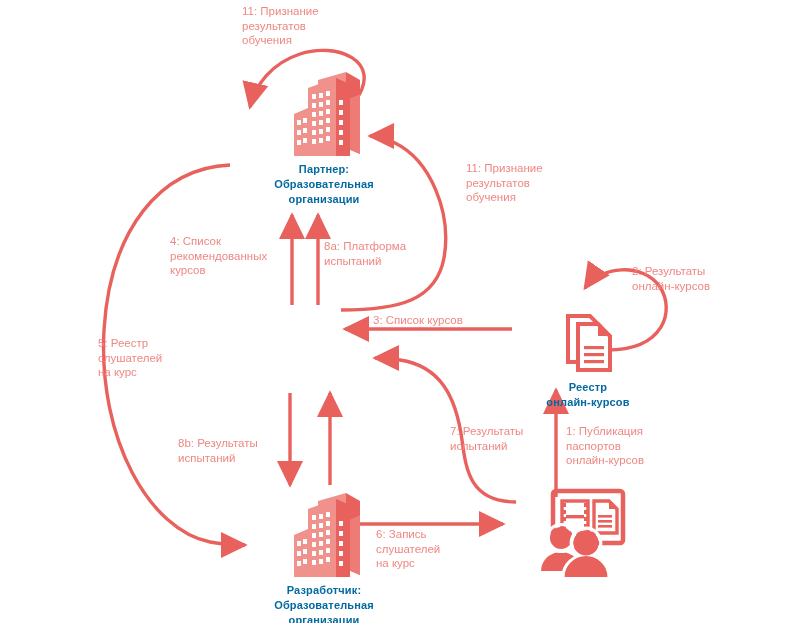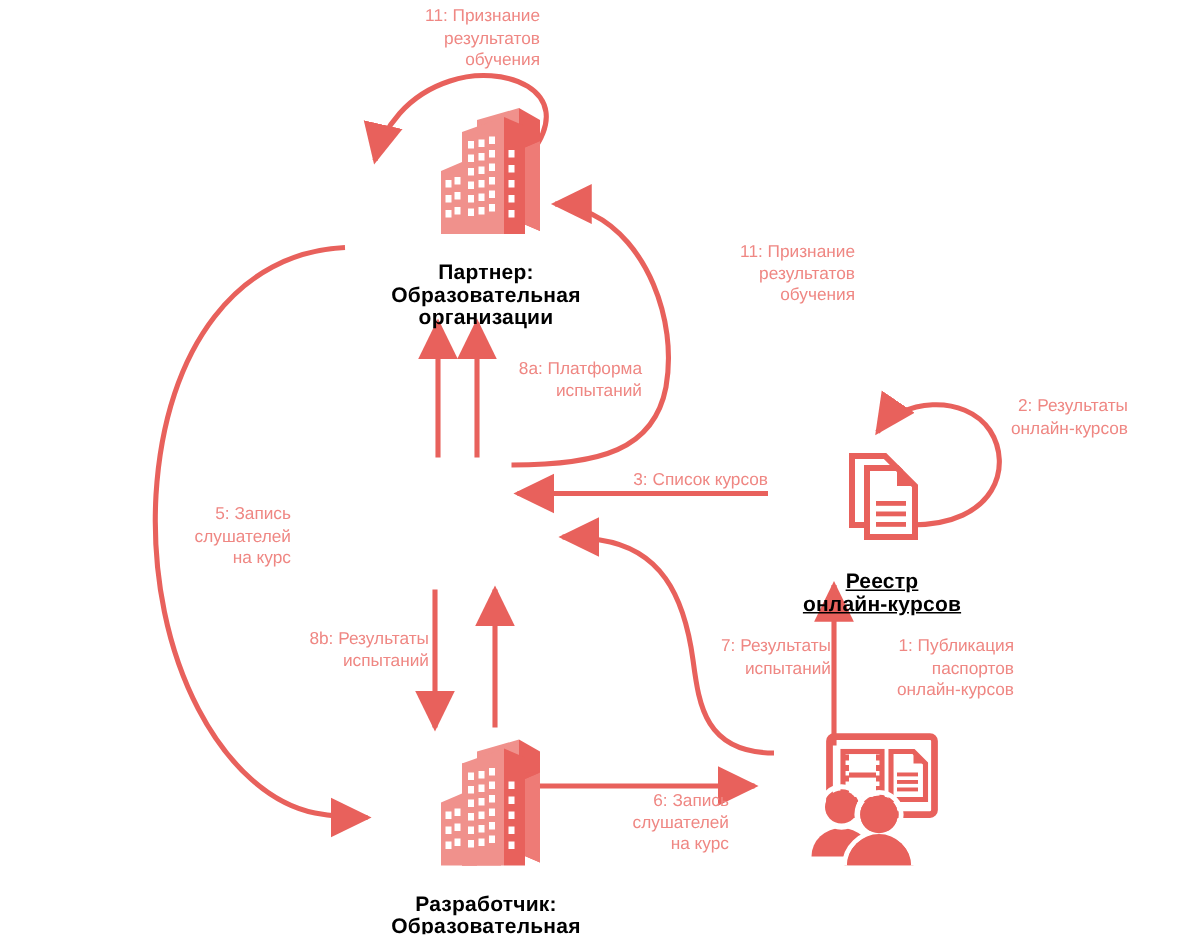--- a/index.html
+++ b/index.html
@@ -13,33 +13,33 @@
     height:623px;
     background:#ffffff;
     overflow:hidden;
   }
   #wires{position:absolute;left:0;top:0;width:796px;height:623px;}
 
   .node{position:absolute;text-align:center;}
   .node-icon{display:block;margin:0 auto;}
   .node-label{
     font-weight:bold;
-    font-size:14px;
+    font-size:11px;
     line-height:15px;
-    color:#000000;
+    color:#0369a1;
     letter-spacing:.15px;
     white-space:pre-line;
-    margin-top:12px;
+    margin-top:0;
   }
   .edge-label{
     position:absolute;
     font-size:11.5px;
     line-height:14.5px;
     color:#EF8783;
-    text-align:right;
+    text-align:left;
     white-space:pre-line;
   }
 </style>
 </head>
 <body>
 
 <div id="stage">
 
   <svg id="wires" viewBox="0 0 796 623">
     <defs>
@@ -124,21 +124,21 @@
         <rect x="21" y="74" width="4" height="5"></rect>
           <rect x="27" y="72" width="4" height="5"></rect>
       </g>
     </svg>
     <div class="node-label">Партнер:
 Образовательная
 организации</div>
   </div>
 
 
-  <div class="node" style="left:508px;top:298px;width:160px;text-decoration:underline;">
+  <div class="node" style="left:508px;top:310px;width:160px;">
     <svg class="node-icon" width="80" height="70" viewBox="0 0 80 70">
 
       <path d="M20,6 h22 l10,10 v36 h-32 z" fill="none" stroke="#E8615C" stroke-width="4"></path>
 
       <path d="M30,14 h20 l12,12 v34 h-32 z" fill="#ffffff" stroke="#E8615C" stroke-width="4"></path>
 
       <polygon points="50,14 62,26 50,26" fill="#E8615C"></polygon>
 
       <rect x="36" y="36" width="20" height="3.2" fill="#E8615C"></rect>
       <rect x="36" y="43" width="20" height="3.2" fill="#E8615C"></rect>
@@ -237,34 +237,37 @@
   </div>
 
   <div class="edge-label" style="left:242px;top:4px;width:118px;">11: Признание
 результатов
 обучения</div>
 
   <div class="edge-label" style="left:466px;top:161px;width:104px;">11: Признание
 результатов
 обучения</div>
 
+  <div class="edge-label" style="left:170px;top:234px;width:120px;">4: Список
+рекомендованных
+курсов</div>
 
   <div class="edge-label" style="left:324px;top:239px;width:104px;">8a: Платформа
 испытаний</div>
 
   <div class="edge-label" style="left:632px;top:264px;width:120px;">2: Результаты
 онлайн-курсов</div>
 
-  <div class="edge-label" style="left:392px;top:313px;width:120px;">3: Список курсов</div>
-
-  <div class="edge-label" style="left:98px;top:336px;width:96px;">5: Запись
+  <div class="edge-label" style="left:373px;top:313px;width:120px;">3: Список курсов</div>
+
+  <div class="edge-label" style="left:98px;top:336px;width:96px;">5: Реестр
 слушателей
 на курс</div>
 
-  <div class="edge-label" style="left:178px;top:419px;width:108px;">8b: Результаты
+  <div class="edge-label" style="left:178px;top:436px;width:108px;">8b: Результаты
 испытаний</div>
 
 
   <div class="edge-label" style="left:450px;top:424px;width:104px;">7: Результаты
 испытаний</div>
 
   <div class="edge-label" style="left:566px;top:424px;width:110px;">1: Публикация
 паспортов
 онлайн-курсов</div>
 

